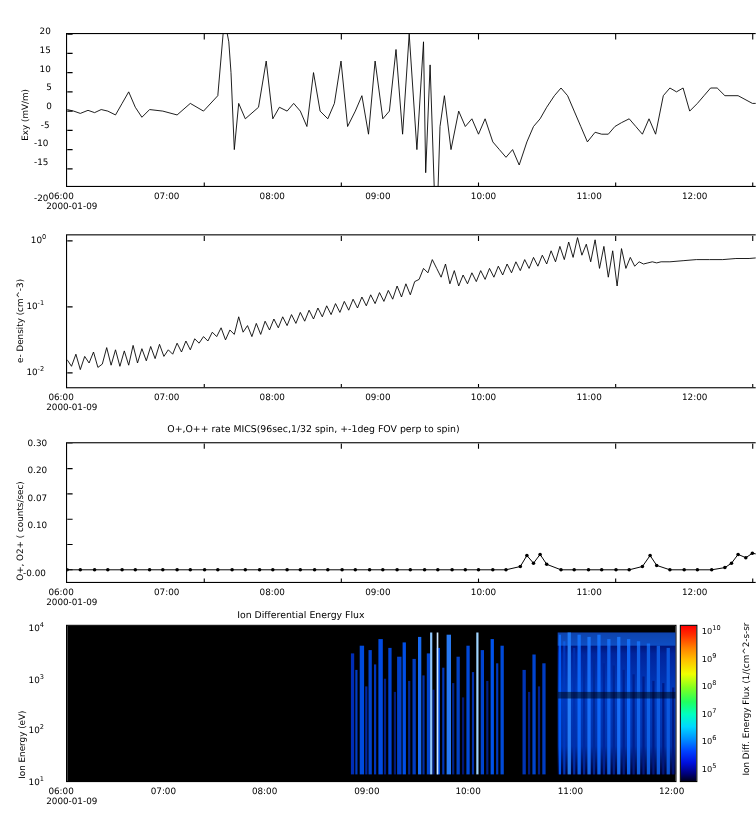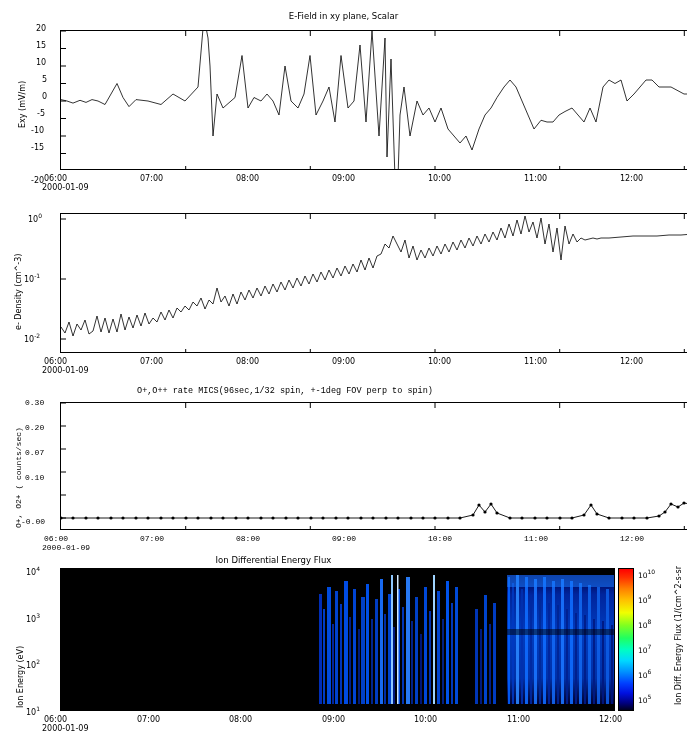--- a/index.html
+++ b/index.html
@@ -17,21 +17,20 @@
   .cblab{position:absolute;font-size:8px;transform-origin:0 0;transform:rotate(-90deg);white-space:nowrap;}
   .cbtick{position:absolute;font-size:7.5px;white-space:nowrap;}
   .sup{font-size:6px;vertical-align:super;}
 </style>
 </head>
 <body>
 
 <div class="page">
 
   <div class="panel" style="left:0;top:0;width:687px;height:190px;">
-    <div class="ptitle" style="left:0;top:11px;">E-Field in xy plane, Scalar</div>
     <div class="ylab" style="left:18px;top:128px;">Exy (mV/m)</div>
 
     <div class="tick" style="left:36px;top:24px;">20</div>
     <div class="tick" style="left:36px;top:41px;">15</div>
     <div class="tick" style="left:36px;top:58px;">10</div>
     <div class="tick" style="left:42px;top:75px;">5</div>
     <div class="tick" style="left:42px;top:92px;">0</div>
     <div class="tick" style="left:37px;top:109px;">-5</div>
     <div class="tick" style="left:31px;top:126px;">-10</div>
     <div class="tick" style="left:31px;top:143px;text-align:right;">-15</div>
@@ -122,21 +121,21 @@
     <div class="xtick" style="left:44px;top:167px;width:32px;">06:00</div>
     <div class="xtick" style="left:140px;top:167px;width:32px;">07:00</div>
     <div class="xtick" style="left:236px;top:167px;width:32px;">08:00</div>
     <div class="xtick" style="left:332px;top:167px;width:32px;">09:00</div>
     <div class="xtick" style="left:428px;top:167px;width:32px;">10:00</div>
     <div class="xtick" style="left:524px;top:167px;width:32px;">11:00</div>
     <div class="xtick" style="left:620px;top:167px;width:32px;">12:00</div>
     <div class="datelab" style="left:42px;top:176px;">2000-01-09</div>
   </div>
 
-  <div class="panel" style="left:0;top:380px;width:570px;height:180px;font-family:Liberation Mono, monospace;">
+  <div class="panel" style="left:0;top:380px;width:570px;height:180px;">
     <div class="ptitle" style="left:0;top:6px;">O+,O++ rate MICS(96sec,1/32 spin, +-1deg FOV perp to spin)</div>
     <div class="ylab" style="left:14px;top:148px;">O+, O2+ ( counts/sec)</div>
 
     <div class="tick" style="left:25px;top:18px;">0.30</div>
     <div class="tick" style="left:25px;top:43px;">0.20</div>
     <div class="tick" style="left:25px;top:68px;">0.07</div>
     <div class="tick" style="left:25px;top:93px;">0.10</div>
     <div class="tick" style="left:25px;top:118px;margin-left:48px;">0.05</div>
     <div class="tick" style="left:21px;top:137px;text-align:center;">-0.00</div>
 

